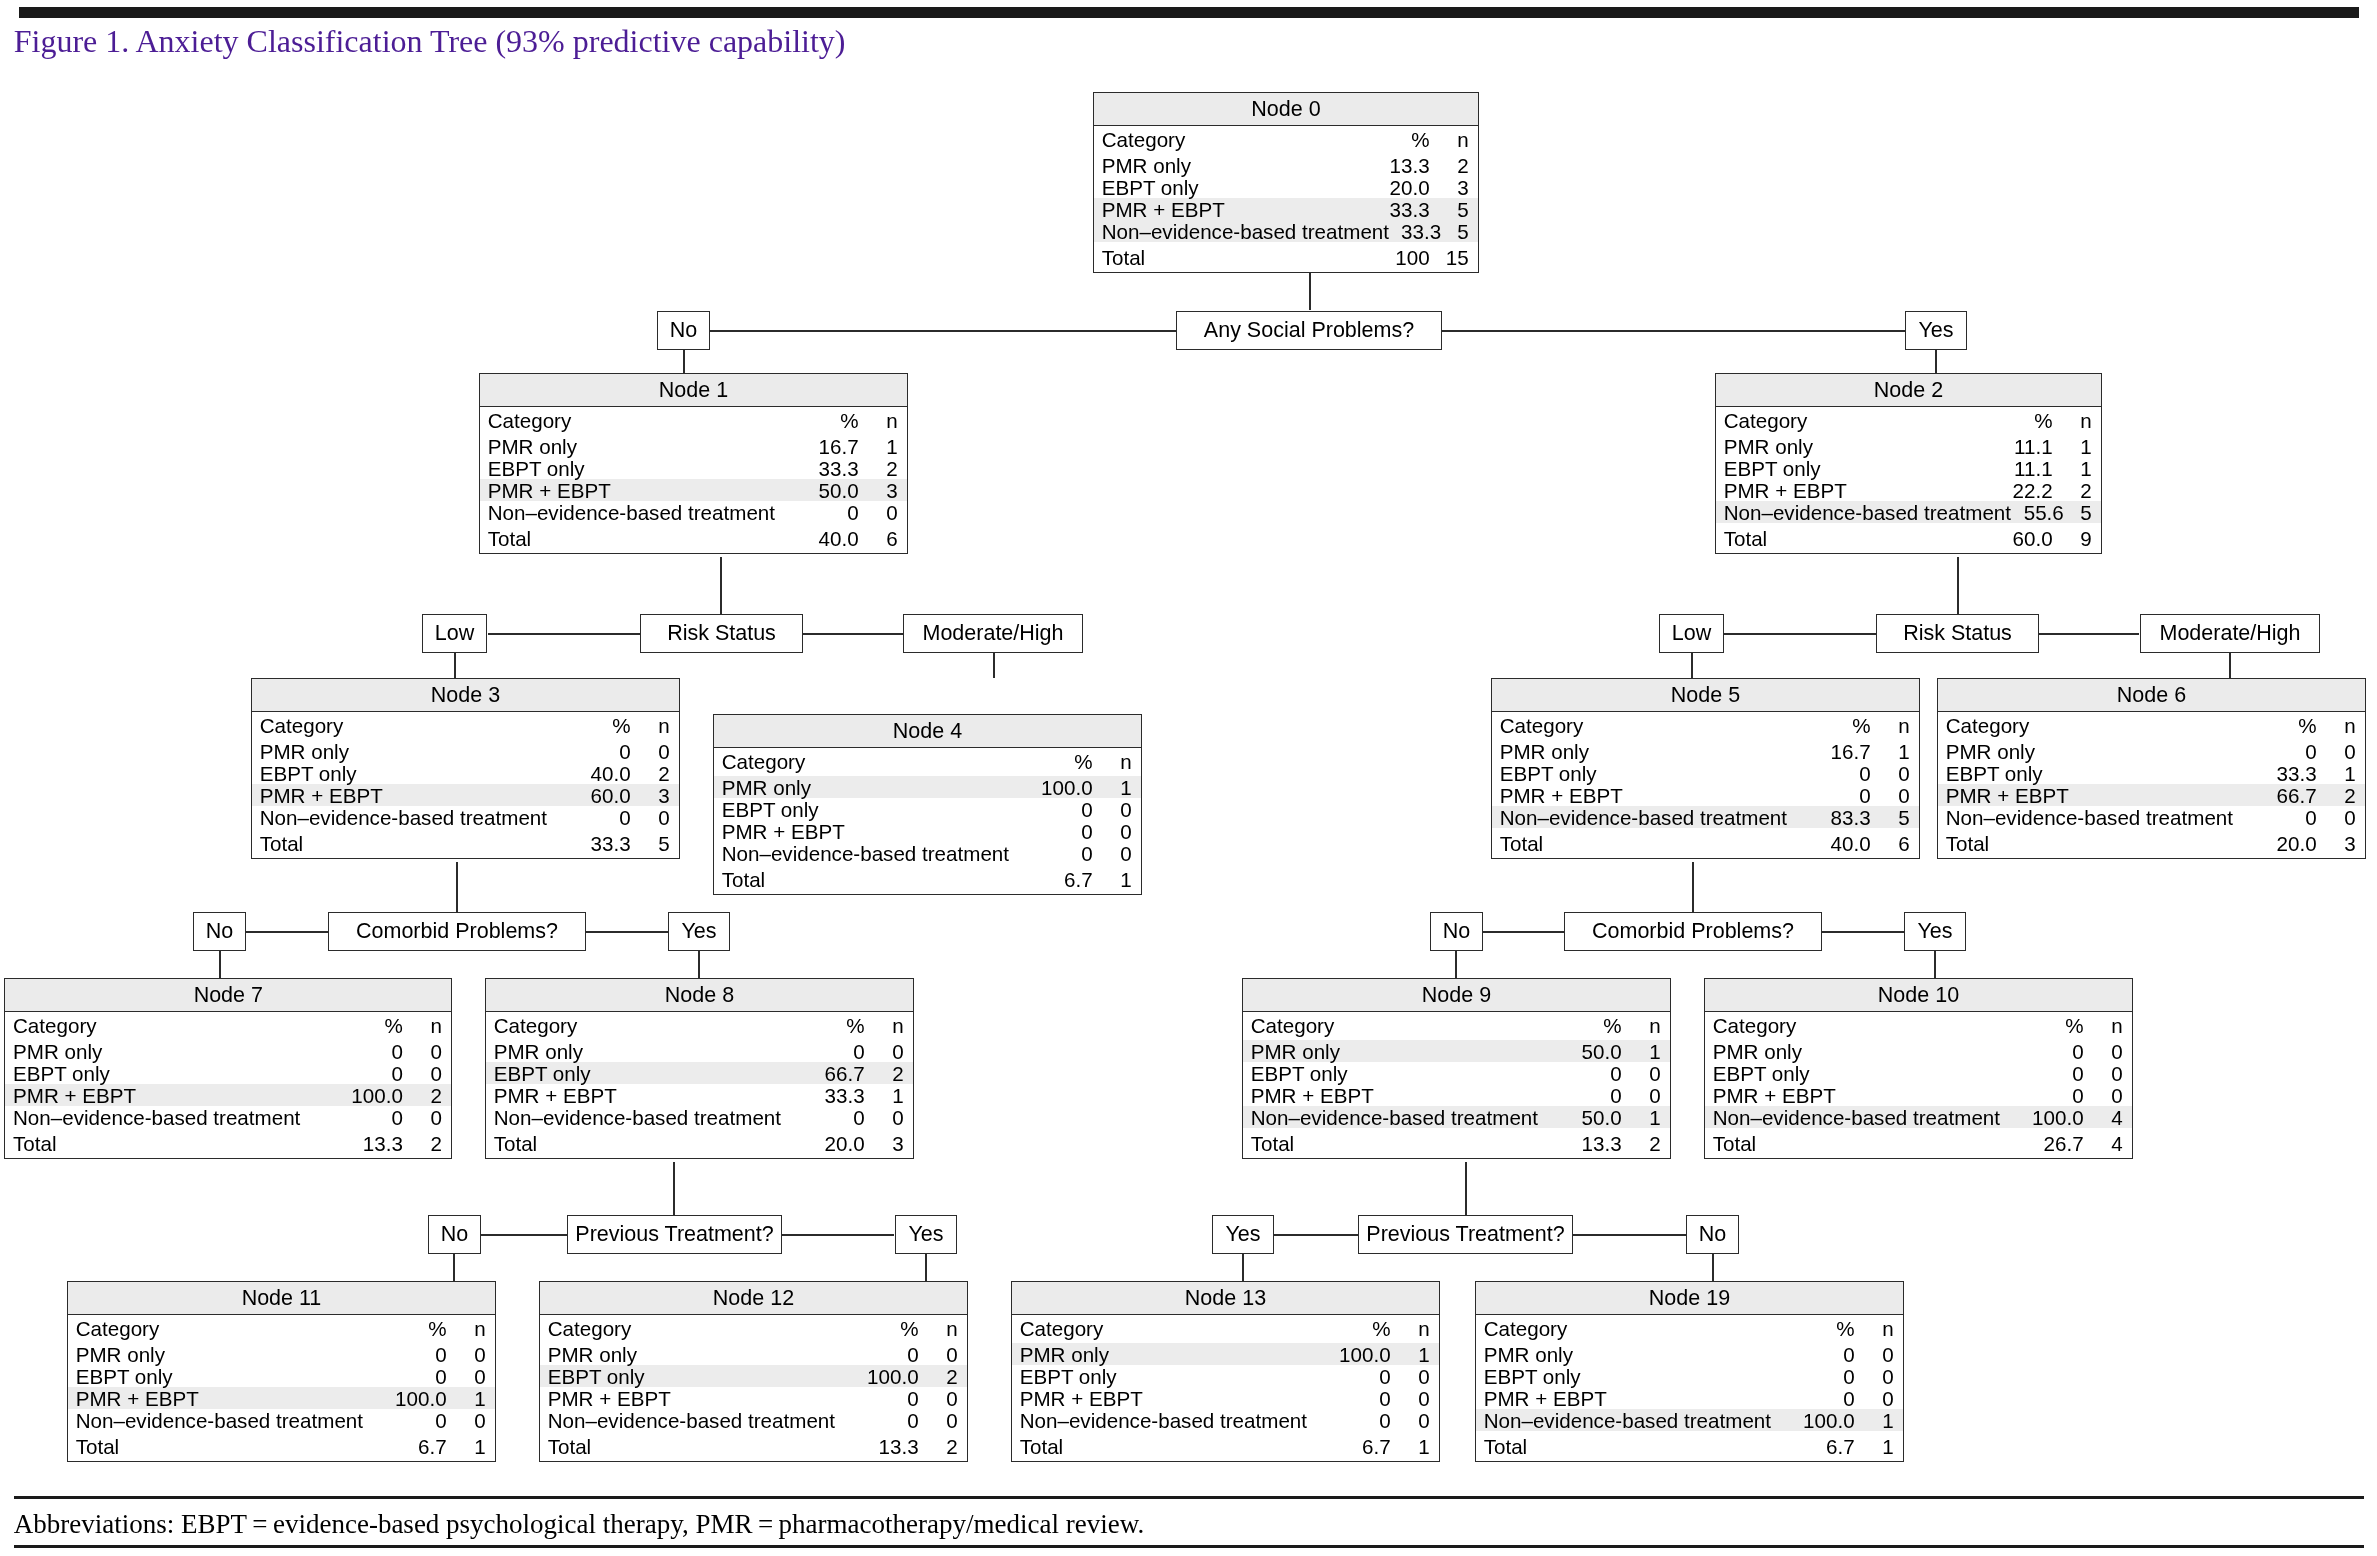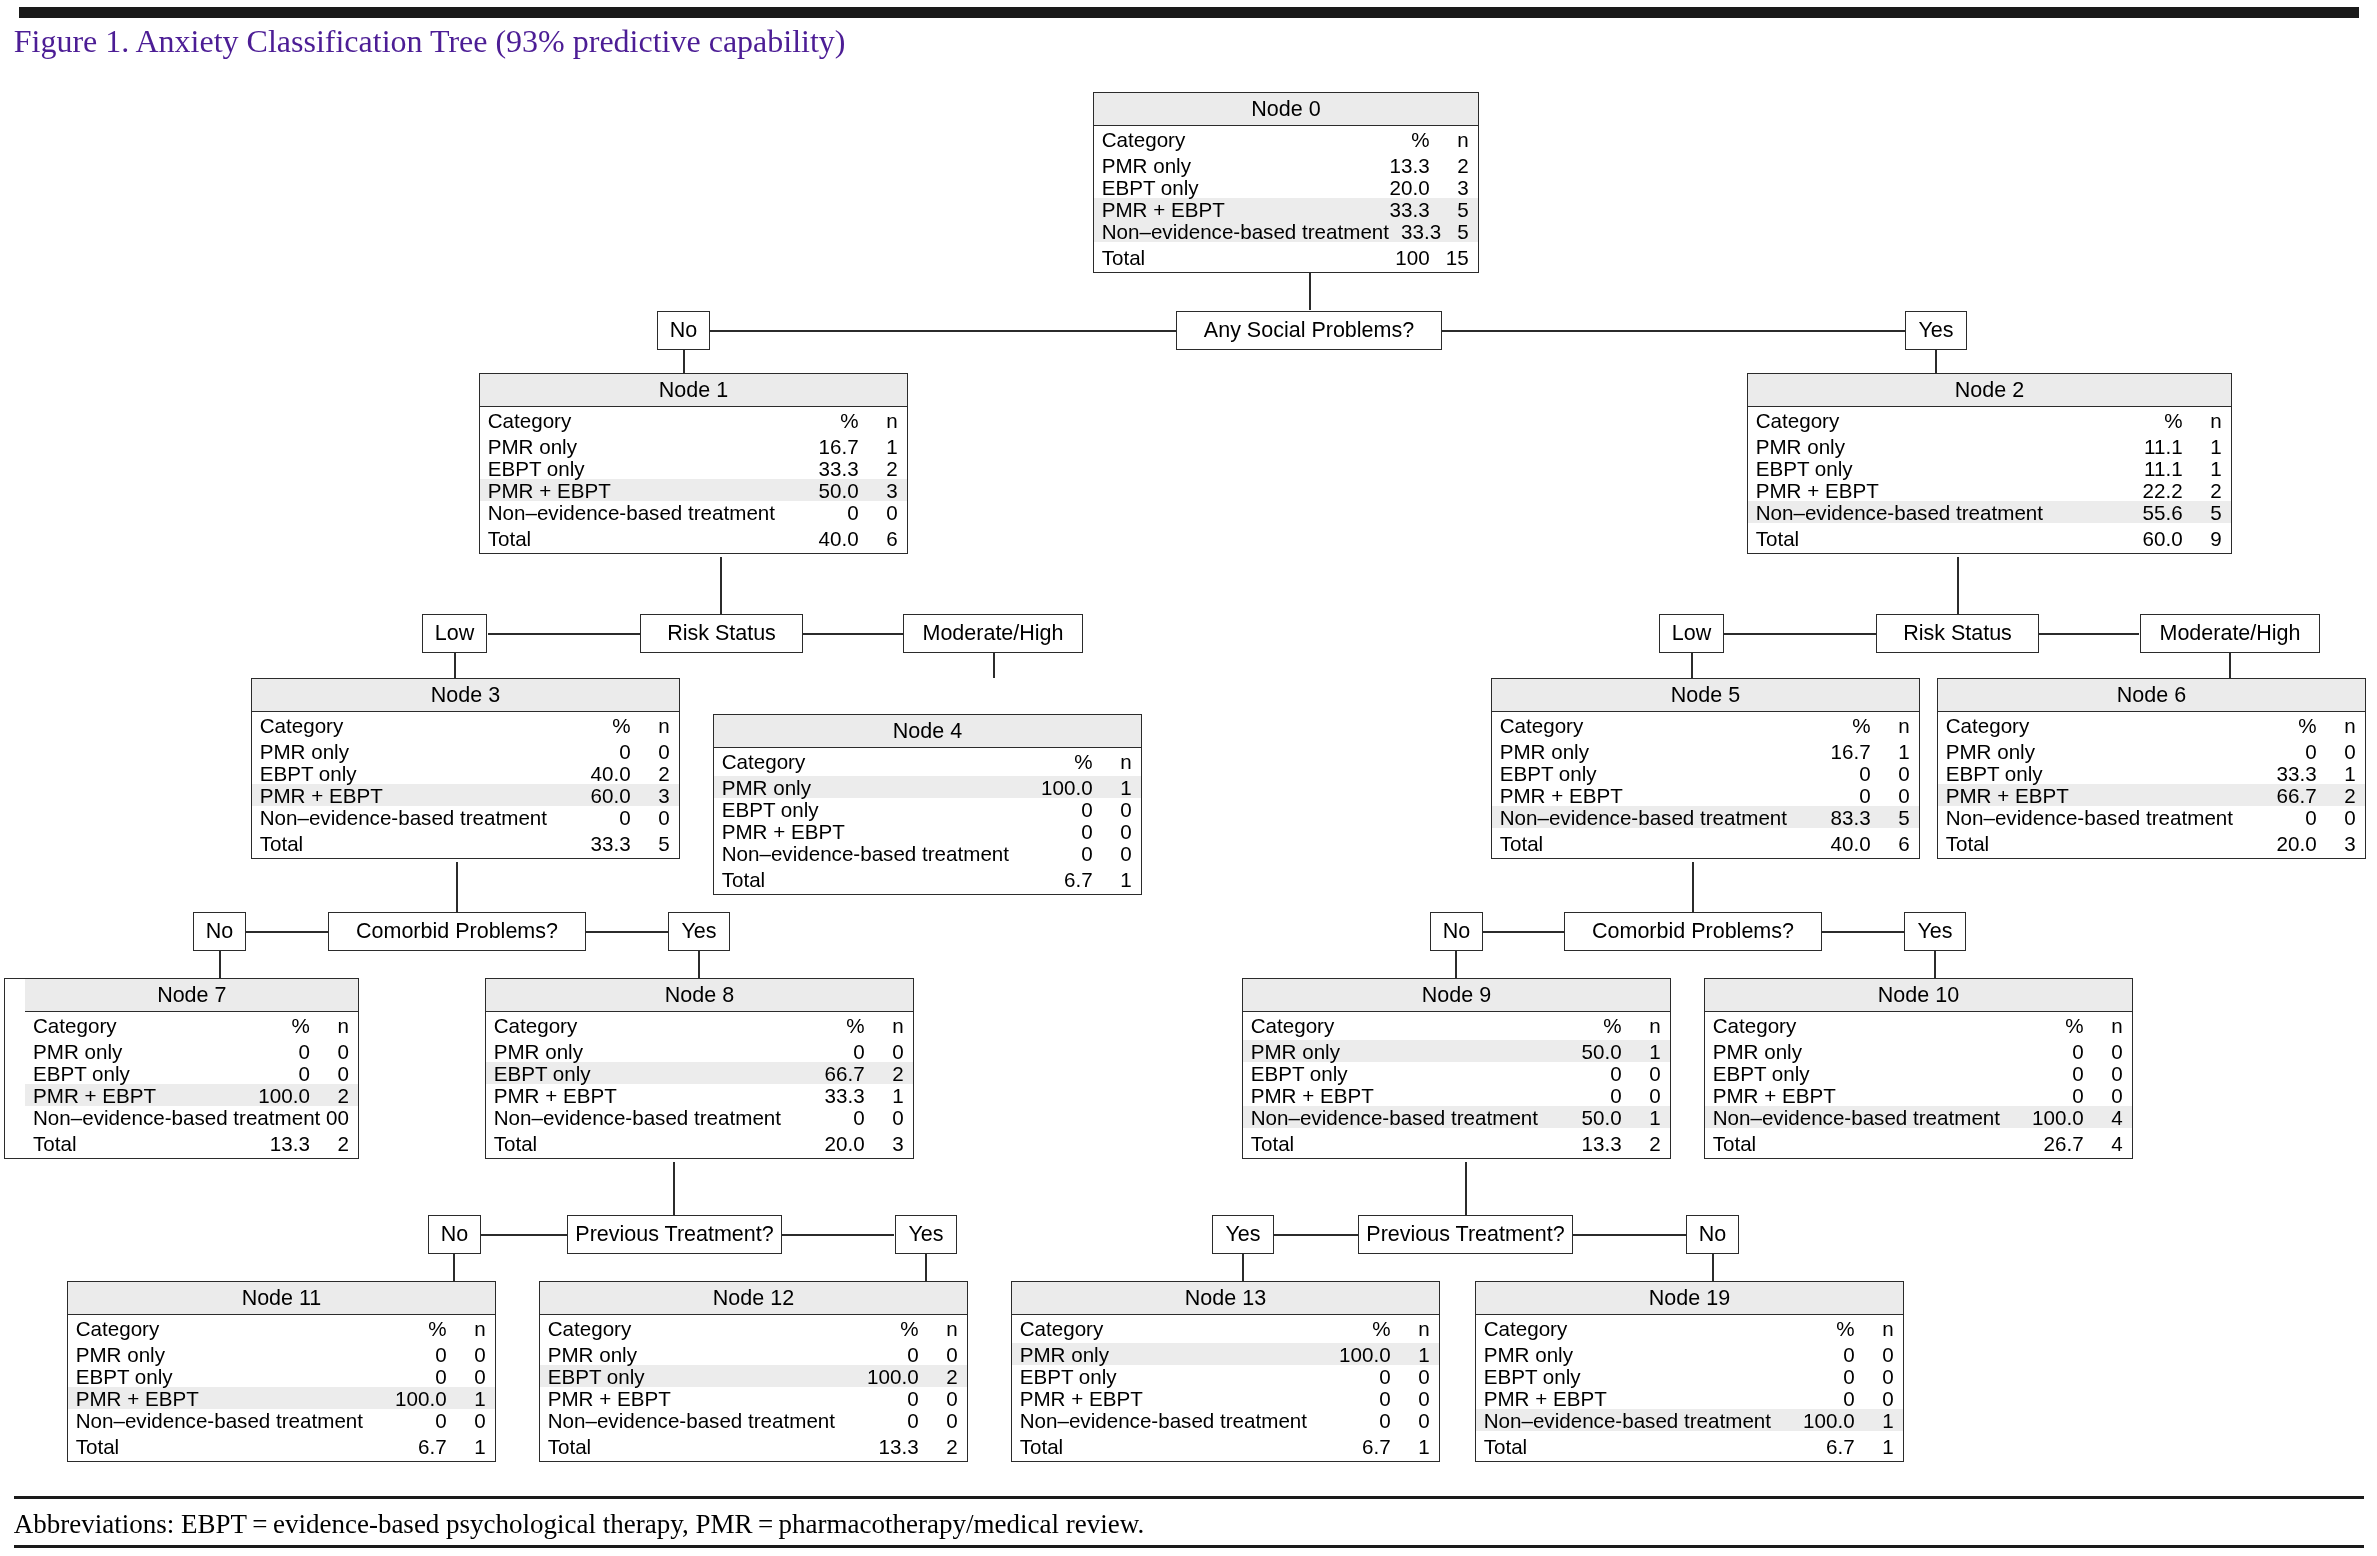--- a/index.html
+++ b/index.html
@@ -190,21 +190,21 @@
           <span class="c-pct">0</span>
           <span class="c-n">0</span>
         </div>
         <div class="nrow sep">
           <span class="c-cat">Total</span>
           <span class="c-pct">40.0</span>
           <span class="c-n">6</span>
         </div>
       </div>
     </div>
-    <div class="node" style="left: 1715px; top: 373px; width: 485px; margin-left: 32px;">
+    <div class="node" style="left: 1715px; top: 373px; width: 387px;">
       <div class="node-title">Node 2</div>
       <div class="node-body">
         <div class="nrow hdr">
           <span class="c-cat">Category</span>
           <span class="c-pct">%</span>
           <span class="c-n">n</span>
         </div>
         <div class="nrow">
           <span class="c-cat">PMR only</span>
           <span class="c-pct">11.1</span>
@@ -365,21 +365,21 @@
           <span class="c-pct">0</span>
           <span class="c-n">0</span>
         </div>
         <div class="nrow sep">
           <span class="c-cat">Total</span>
           <span class="c-pct">20.0</span>
           <span class="c-n">3</span>
         </div>
       </div>
     </div>
-    <div class="node" style="left: 4.3px; top: 978px; width: 355px; padding-left: 20px;">
+    <div class="node" style="left: 4.3px; top: 978px; width: 448px;">
       <div class="node-title">Node 7</div>
       <div class="node-body">
         <div class="nrow hdr">
           <span class="c-cat">Category</span>
           <span class="c-pct">%</span>
           <span class="c-n">n</span>
         </div>
         <div class="nrow">
           <span class="c-cat">PMR only</span>
           <span class="c-pct">0</span>

